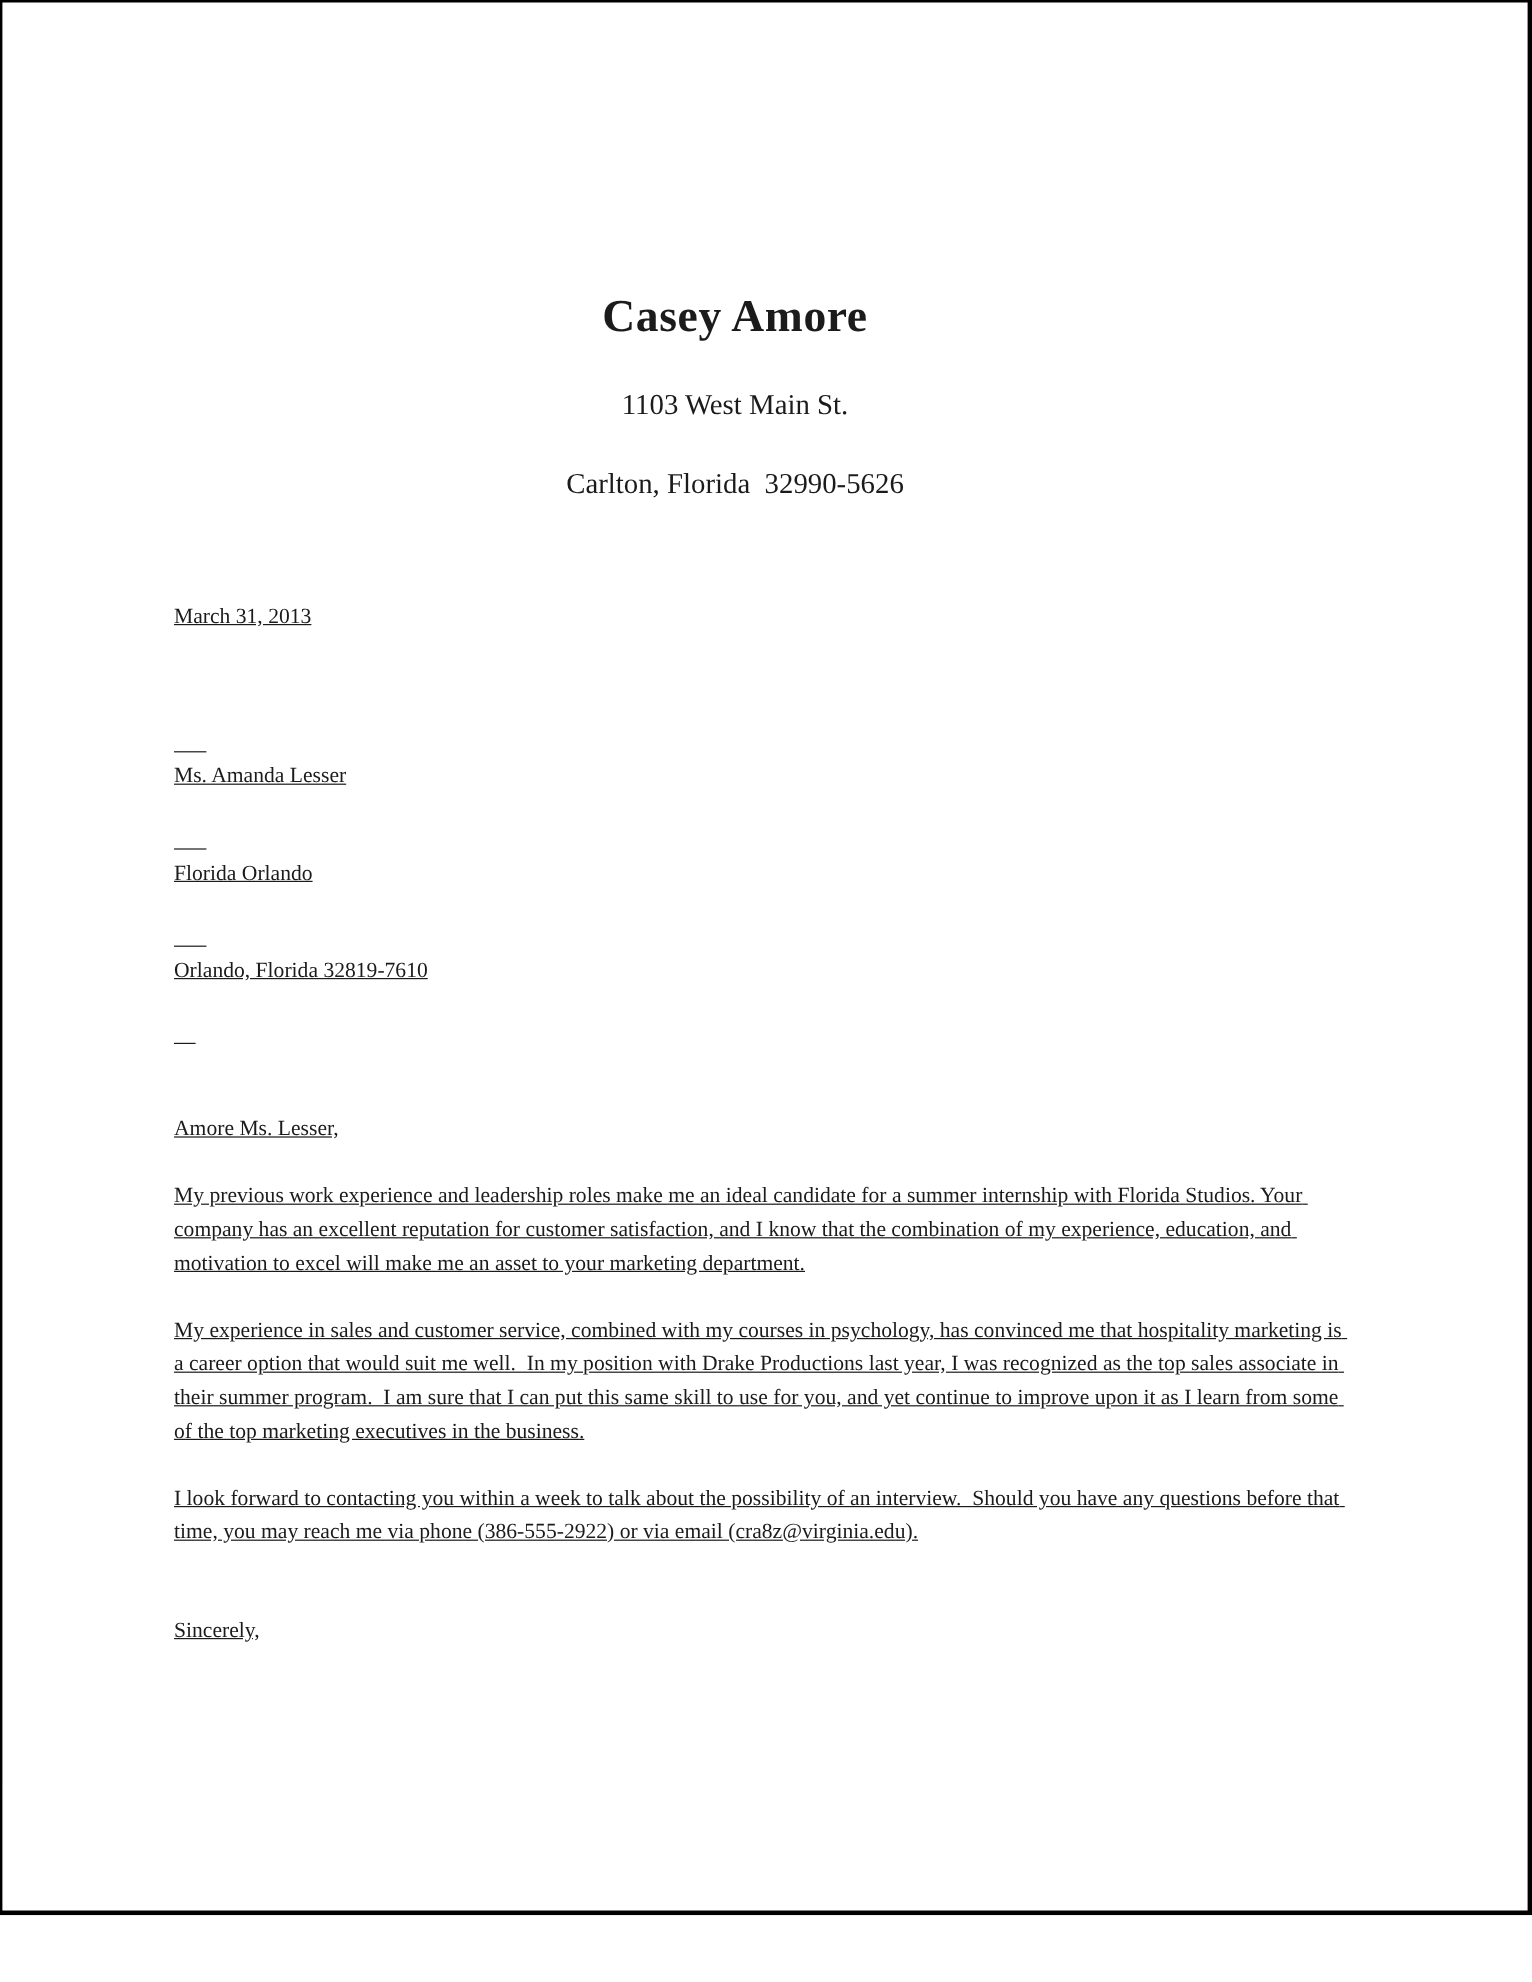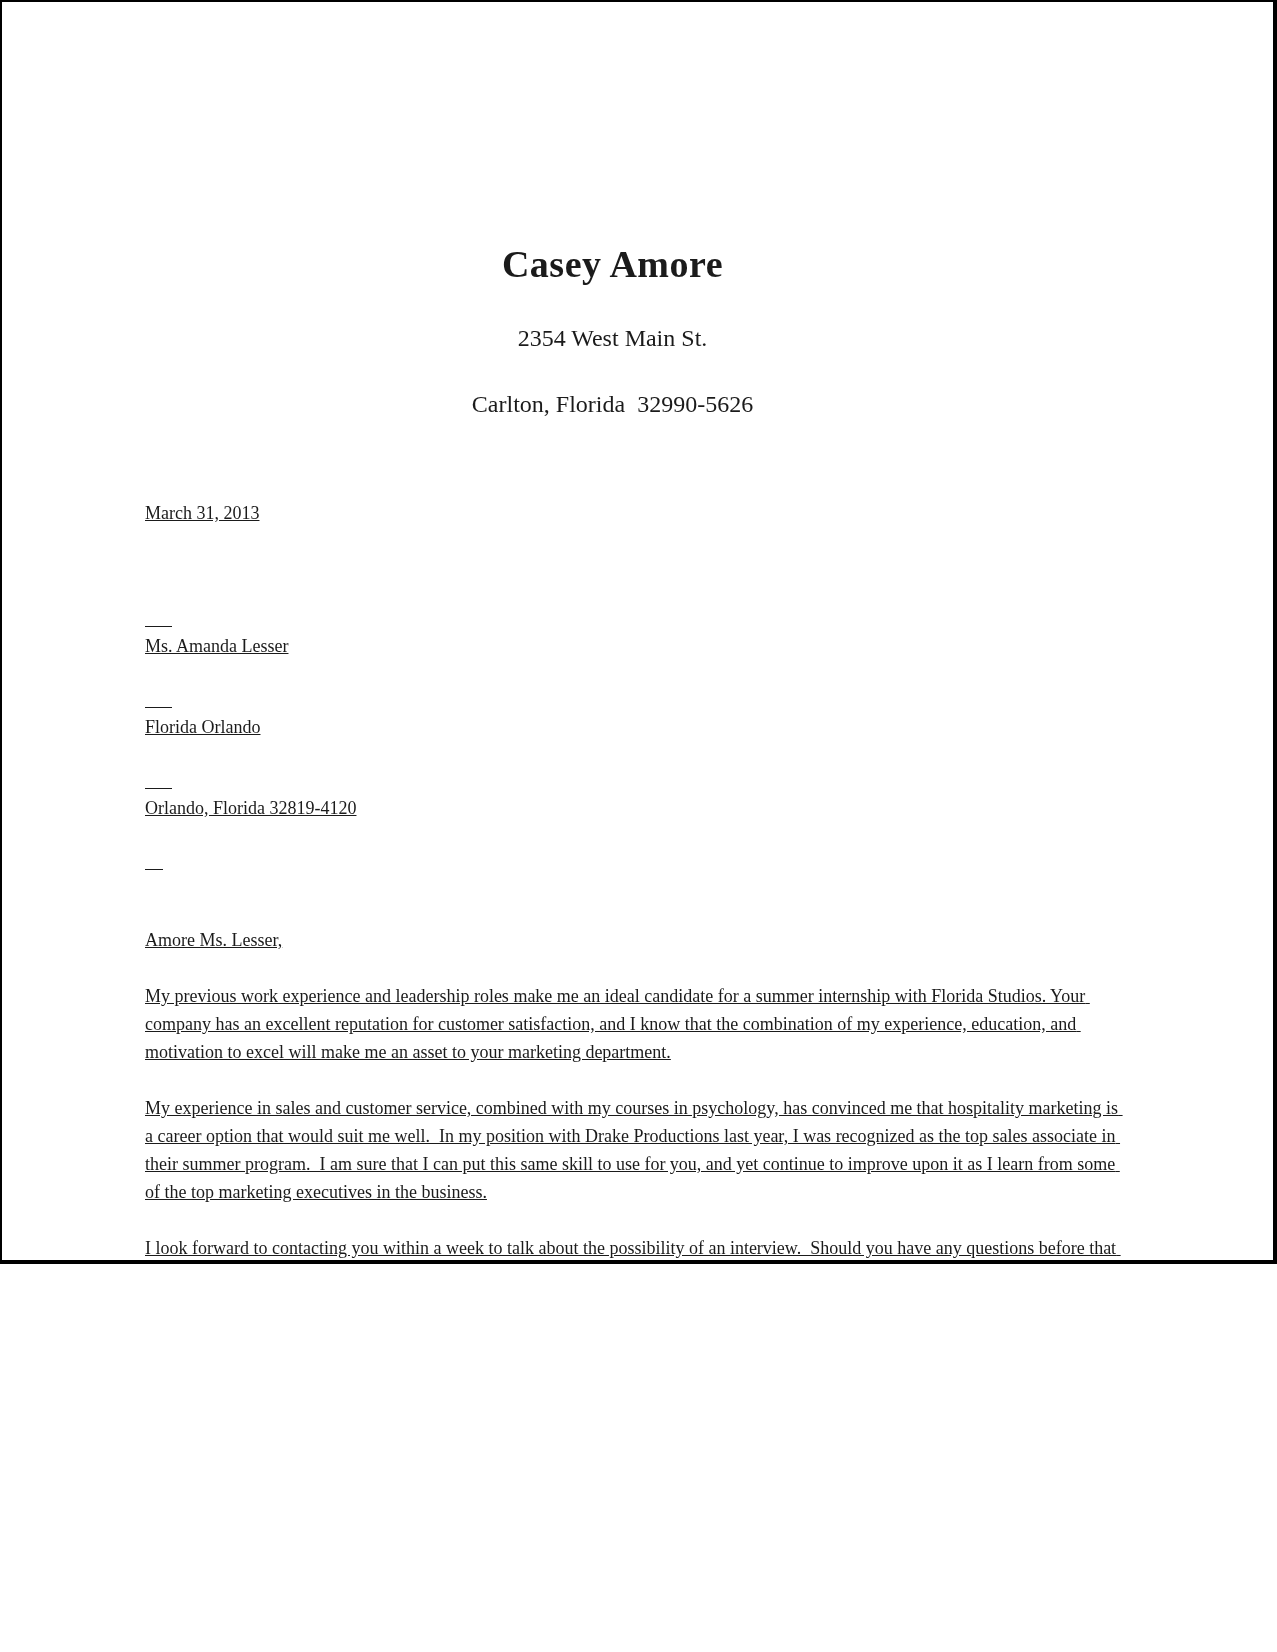--- a/index.html
+++ b/index.html
@@ -3,21 +3,21 @@
 <meta charset="utf-8">
 <style>
   html, body {
     margin: 0;
     padding: 0;
     background: #ffffff;
   }
   .letter-page {
     position: relative;
     width: 1277px;
-    height: 1264px;
+    height: 1596px;
     box-sizing: border-box;
     background: #ffffff;
     border-style: solid;
     border-color: #000000;
     border-width: 2px 4px 4px 2px;
     font-family: "Liberation Serif", "DejaVu Serif", serif;
     color: #1b1b1b;
     overflow: hidden;
   }
   .content {
@@ -68,30 +68,30 @@
   }
 </style>
 </head>
 <body>
 
 <div class="letter-page">
   <div class="content">
 
     <div class="sender-block">
       <div class="sender-name">Casey Amore</div>
-      <div class="sender-address">2354 West Main St.</div>
+      <div class="sender-address">1103 West Main St.</div>
       <div class="sender-address">Carlton, Florida  32990-5626</div>
     </div>
 
     <div class="body-text date-line">March 31, 2013</div>
 
     <div class="body-text recipient-block">
       <div>Ms. Amanda Lesser</div>
       <div>Florida Orlando</div>
-      <div>Orlando, Florida 32819-4120</div>
+      <div>Orlando, Florida 32819-7610</div>
     </div>
 
     <div class="body-text salutation">Amore Ms. Lesser,</div>
 
     <p class="body-text paragraph">My previous work experience and leadership roles make me an ideal candidate for a summer internship with Florida Studios. Your company has an excellent reputation for customer satisfaction, and I know that the combination of my experience, education, and motivation to excel will make me an asset to your marketing department.</p>
 
     <p class="body-text paragraph">My experience in sales and customer service, combined with my courses in psychology, has convinced me that hospitality marketing is a career option that would suit me well.  In my position with Drake Productions last year, I was recognized as the top sales associate in their summer program.  I am sure that I can put this same skill to use for you, and yet continue to improve upon it as I learn from some of the top marketing executives in the business.</p>
 
     <p class="body-text paragraph">I look forward to contacting you within a week to talk about the possibility of an interview.  Should you have any questions before that time, you may reach me via phone (386-555-2922) or via email (cra8z@virginia.edu).</p>
 

